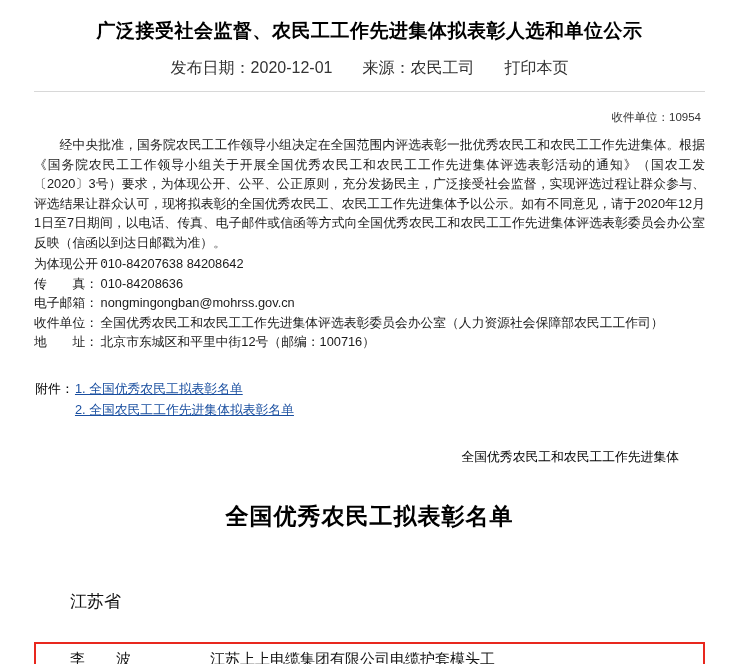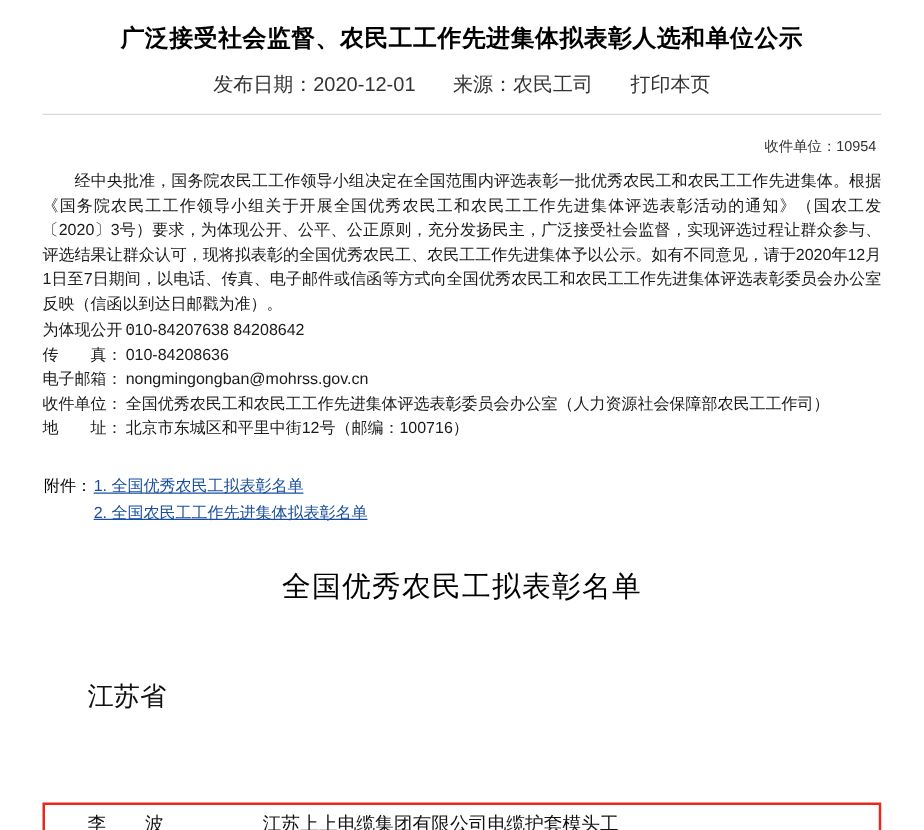--- a/index.html
+++ b/index.html
@@ -111,26 +111,26 @@
   .signature {
     margin-top: 26px;
     text-align: right;
     font-size: 12.8px;
     line-height: 21px;
     padding-right: 26px;
   }
   .list-title {
     text-align: center;
     font-size: 23px;
-    font-weight: normal;
+    font-weight: bold;
     margin-top: 34px;
     letter-spacing: 1px;
   }
   .province {
-    font-size: 21px;
+    font-size: 17px;
     margin-top: 58px;
     padding-left: 36px;
     color: #111;
   }
   .highlight-row {
     position: absolute;
     left: 34px;
     right: 34px;
     bottom: 6px;
     border: 2px solid #e8281e;
@@ -207,20 +207,21 @@
     <div class="attach-first">
       <span class="attach-label">附件：</span>
       <a class="attach-link" href="#">1. 全国优秀农民工拟表彰名单</a>
     </div>
     <div class="attach-second">
       <a class="attach-link" href="#">2. 全国农民工工作先进集体拟表彰名单</a>
     </div>
   </div>
 
   <div class="signature">
+    <div>全国优秀农民工和农民工工作先进集体</div>
   </div>
 
   <div class="list-title">全国优秀农民工拟表彰名单</div>
 
   <div class="province">江苏省</div>
 
   <div class="highlight-row">
     <span class="hl-name">李　波</span>
     <span class="hl-org">江苏上上电缆集团有限公司电缆护套模头工</span>
   </div>

